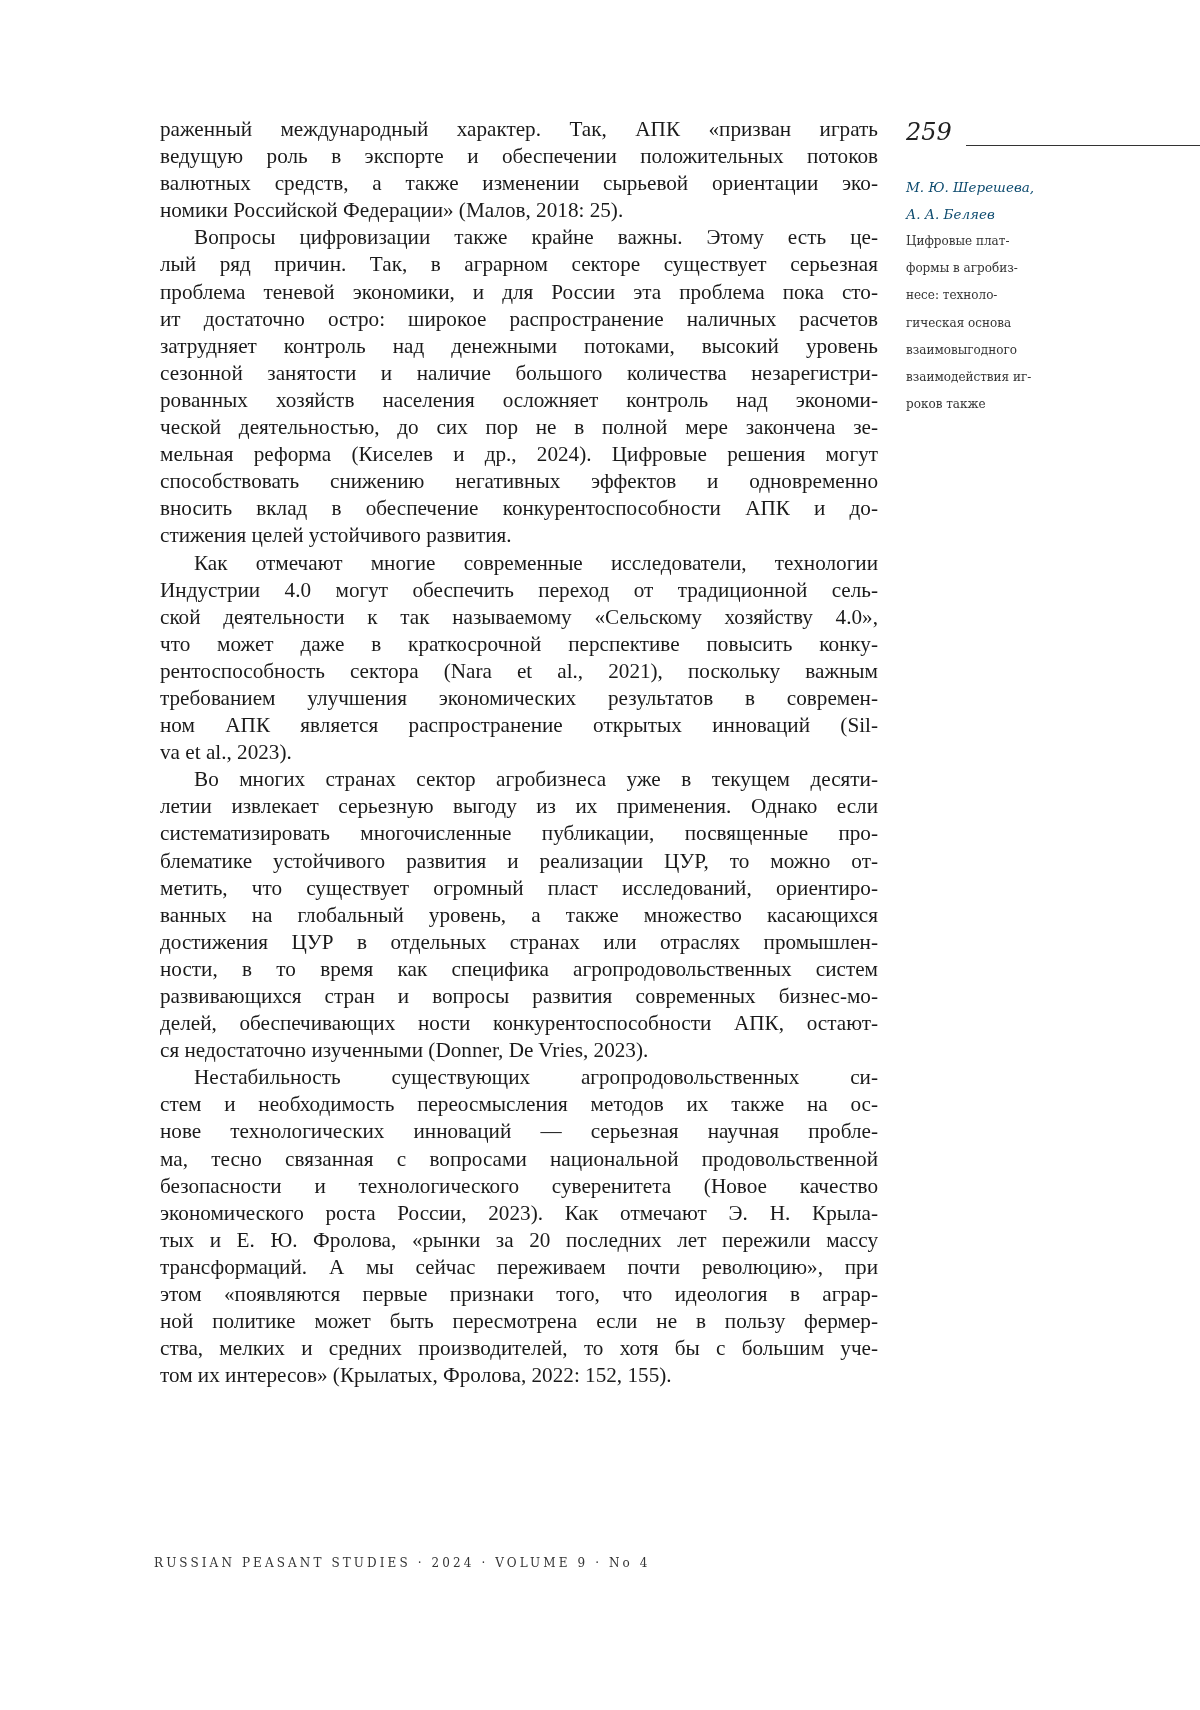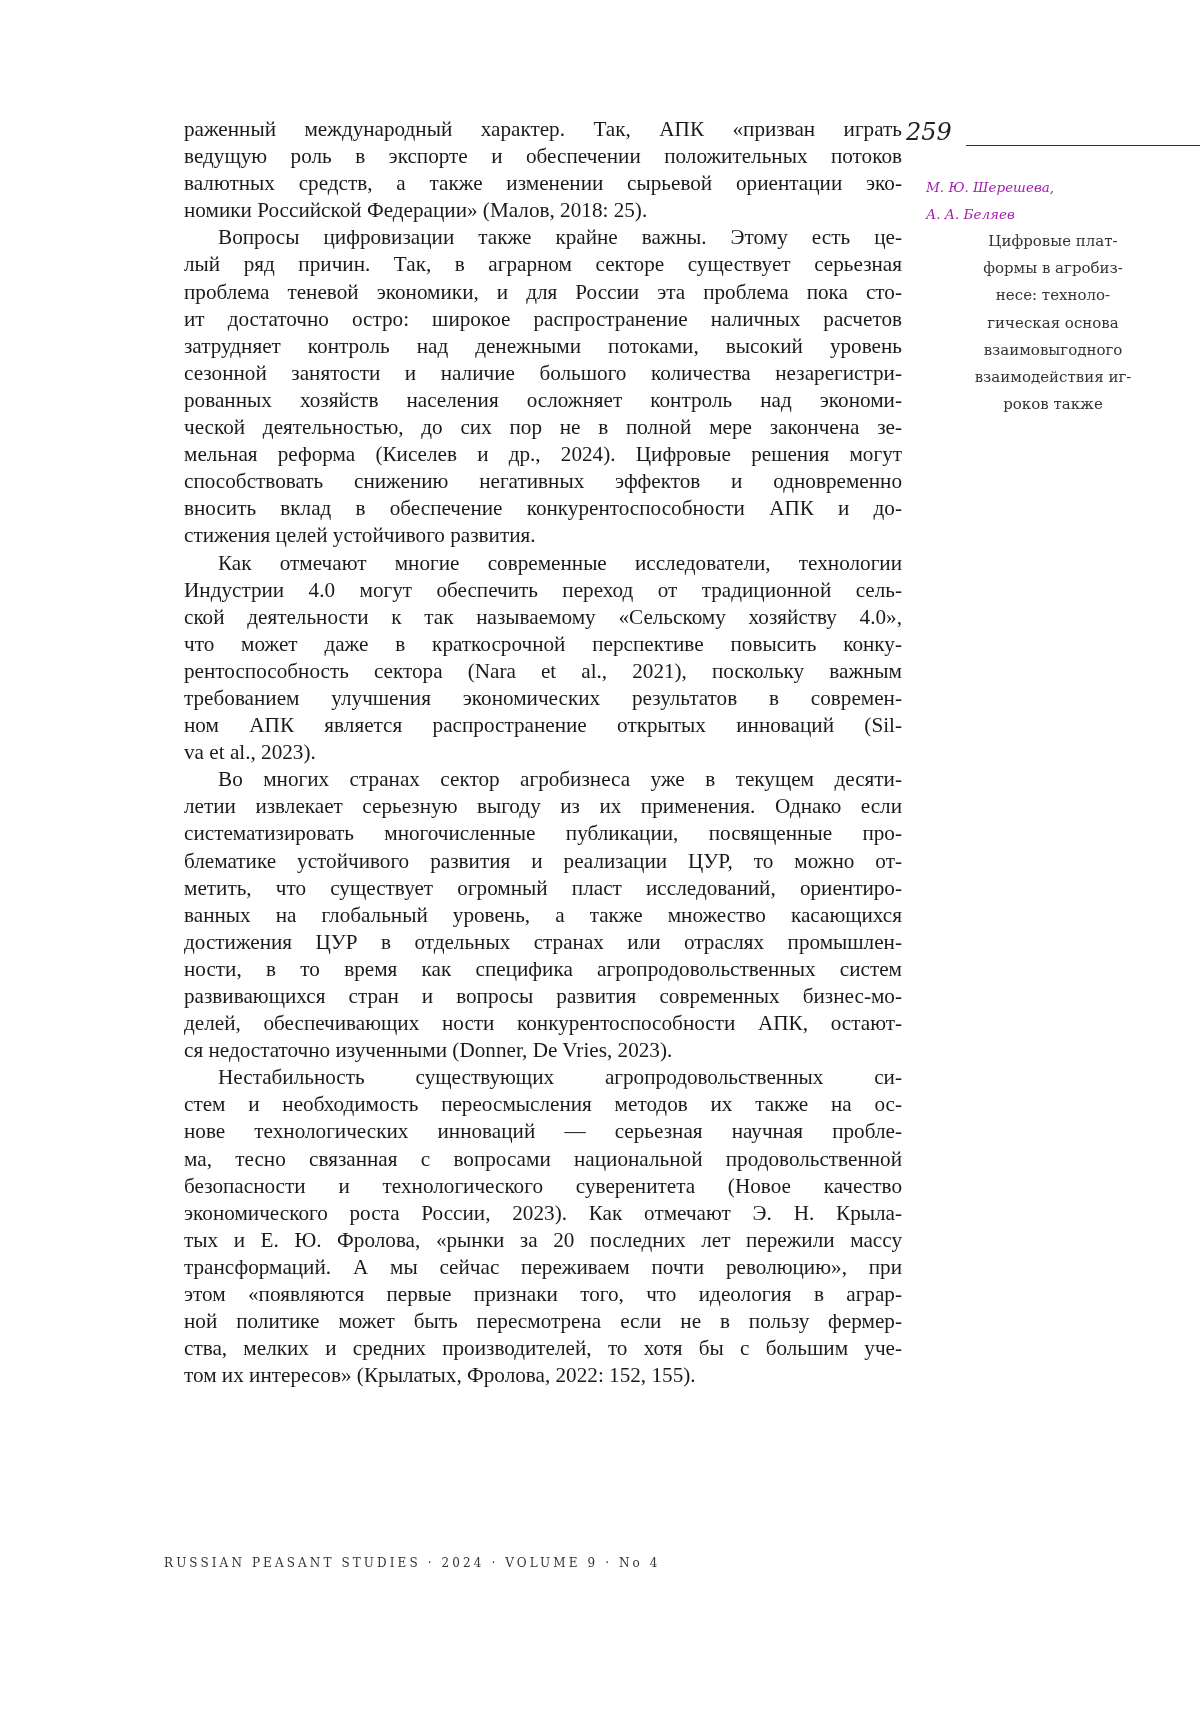--- a/index.html
+++ b/index.html
@@ -1,36 +1,36 @@
 <!DOCTYPE html>
 <html><head>
 <meta charset="utf-8">
 <style>
   html, body { margin: 0; padding: 0; background: #ffffff; }
   body { width: 1200px; height: 1710px; position: relative; overflow: hidden; color: #1a1a1a; }
   .main {
     position: absolute; left: 160px; top: 116px; width: 718px;
     font-family: "Liberation Serif", "DejaVu Serif", serif;
-    font-size: 21.2px; line-height: 27.1px; text-align: justify; hyphens: manual; margin-left: 24px;
+    font-size: 21.2px; line-height: 27.1px; text-align: justify; hyphens: manual;
   }
   .line { display: block; text-align: justify; text-align-last: justify; white-space: nowrap; height: 27.1px; }
   .line.last { text-align-last: left; }
   .line.indent { padding-left: 34px; }
   .side {
     position: absolute; left: 906px; top: 116px; width: 294px;
     font-family: "DejaVu Serif", serif;
   }
   .pagenum { display: flex; align-items: flex-end; height: 30px; }
   .pagenum .num { font-style: italic; font-size: 24px; font-family: "DejaVu Serif", serif; color: #222; }
   .pagenum .rule { flex: 1; height: 1px; background: #333; margin-left: 14px; margin-top: 8px; }
-  .authors { margin-top: 28px; font-style: italic; font-size: 13.5px; line-height: 27px; color: #a21caf; margin-left: 20px; }
-  .title { font-size: 15px; line-height: 27.2px; color: #333; text-align: center; }
+  .authors { margin-top: 28px; font-style: italic; font-size: 13.5px; line-height: 27px; color: #0c4a6e; }
+  .title { font-size: 12px; line-height: 27.2px; color: #333; }
   .title span, .authors span { display: block; }
   .footer {
-    position: absolute; left: 164px; top: 1556px;
+    position: absolute; left: 154px; top: 1556px;
     font-family: "DejaVu Serif", serif; font-size: 12px; letter-spacing: 3.1px; color: #333;
   }
 </style>
 </head>
 <body>
 
 <div class="main" id="main">
     <div>
       <span class="line">раженный международный характер. Так, АПК «призван играть</span>
       <span class="line">ведущую роль в экспорте и обеспечении положительных потоков</span>

